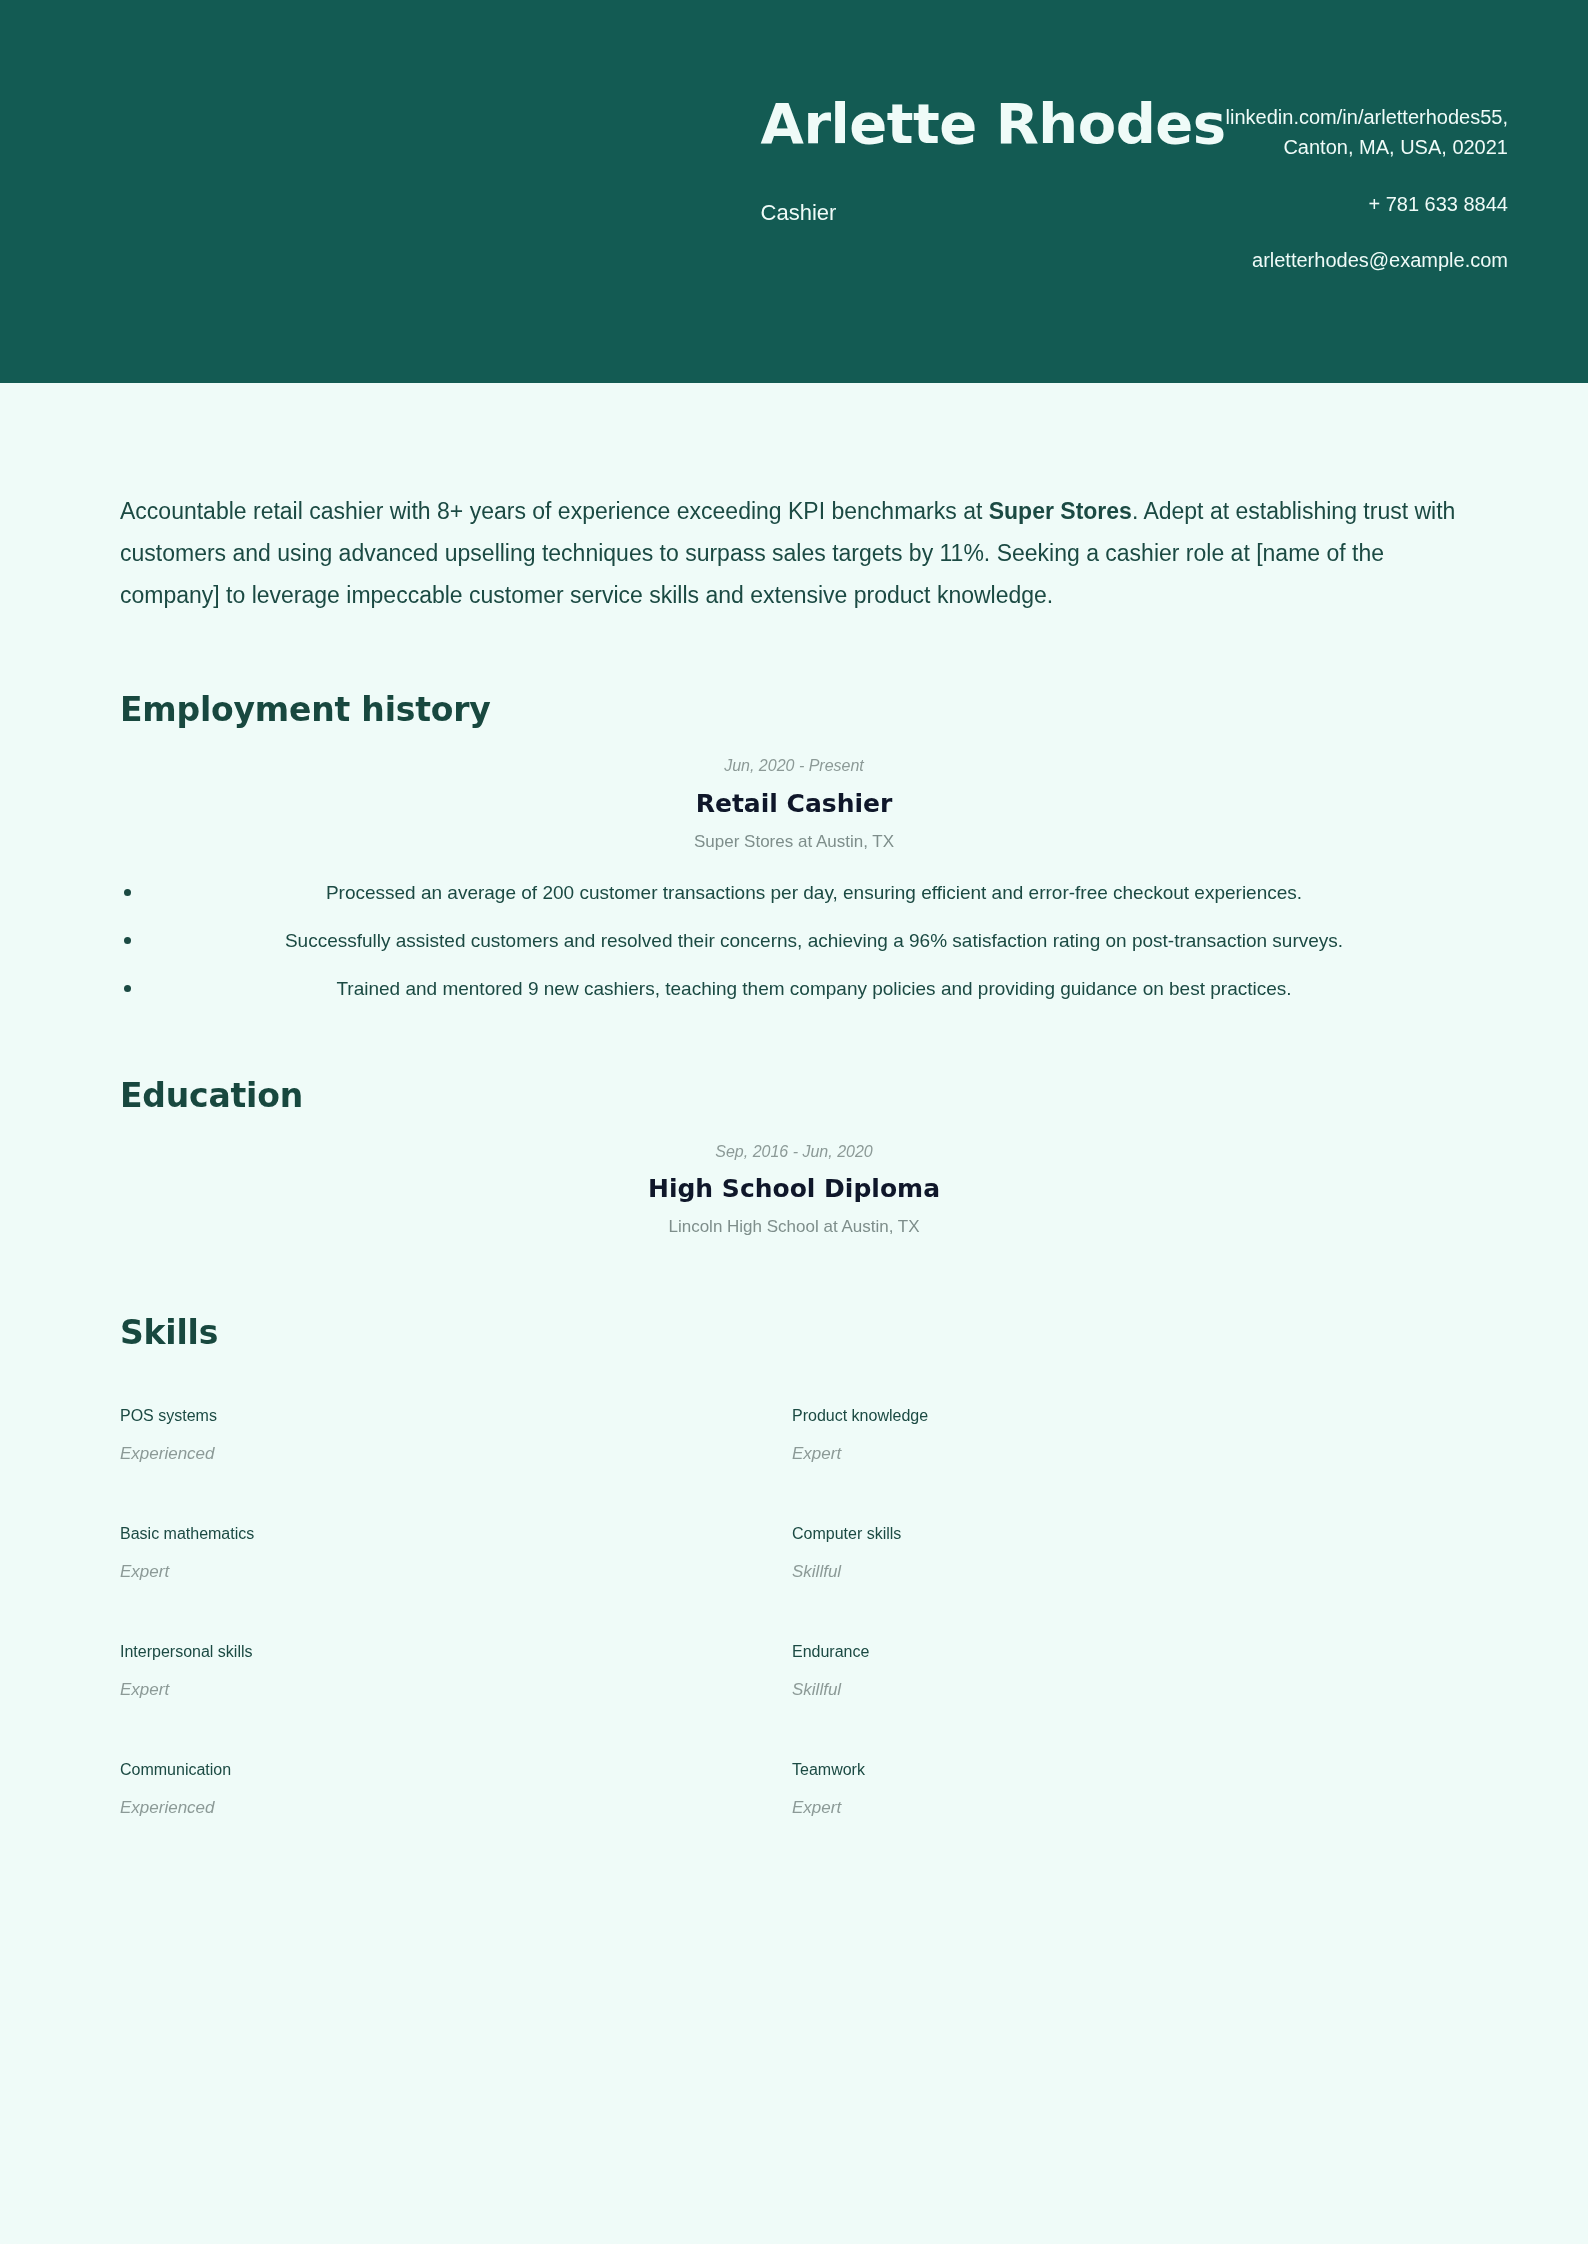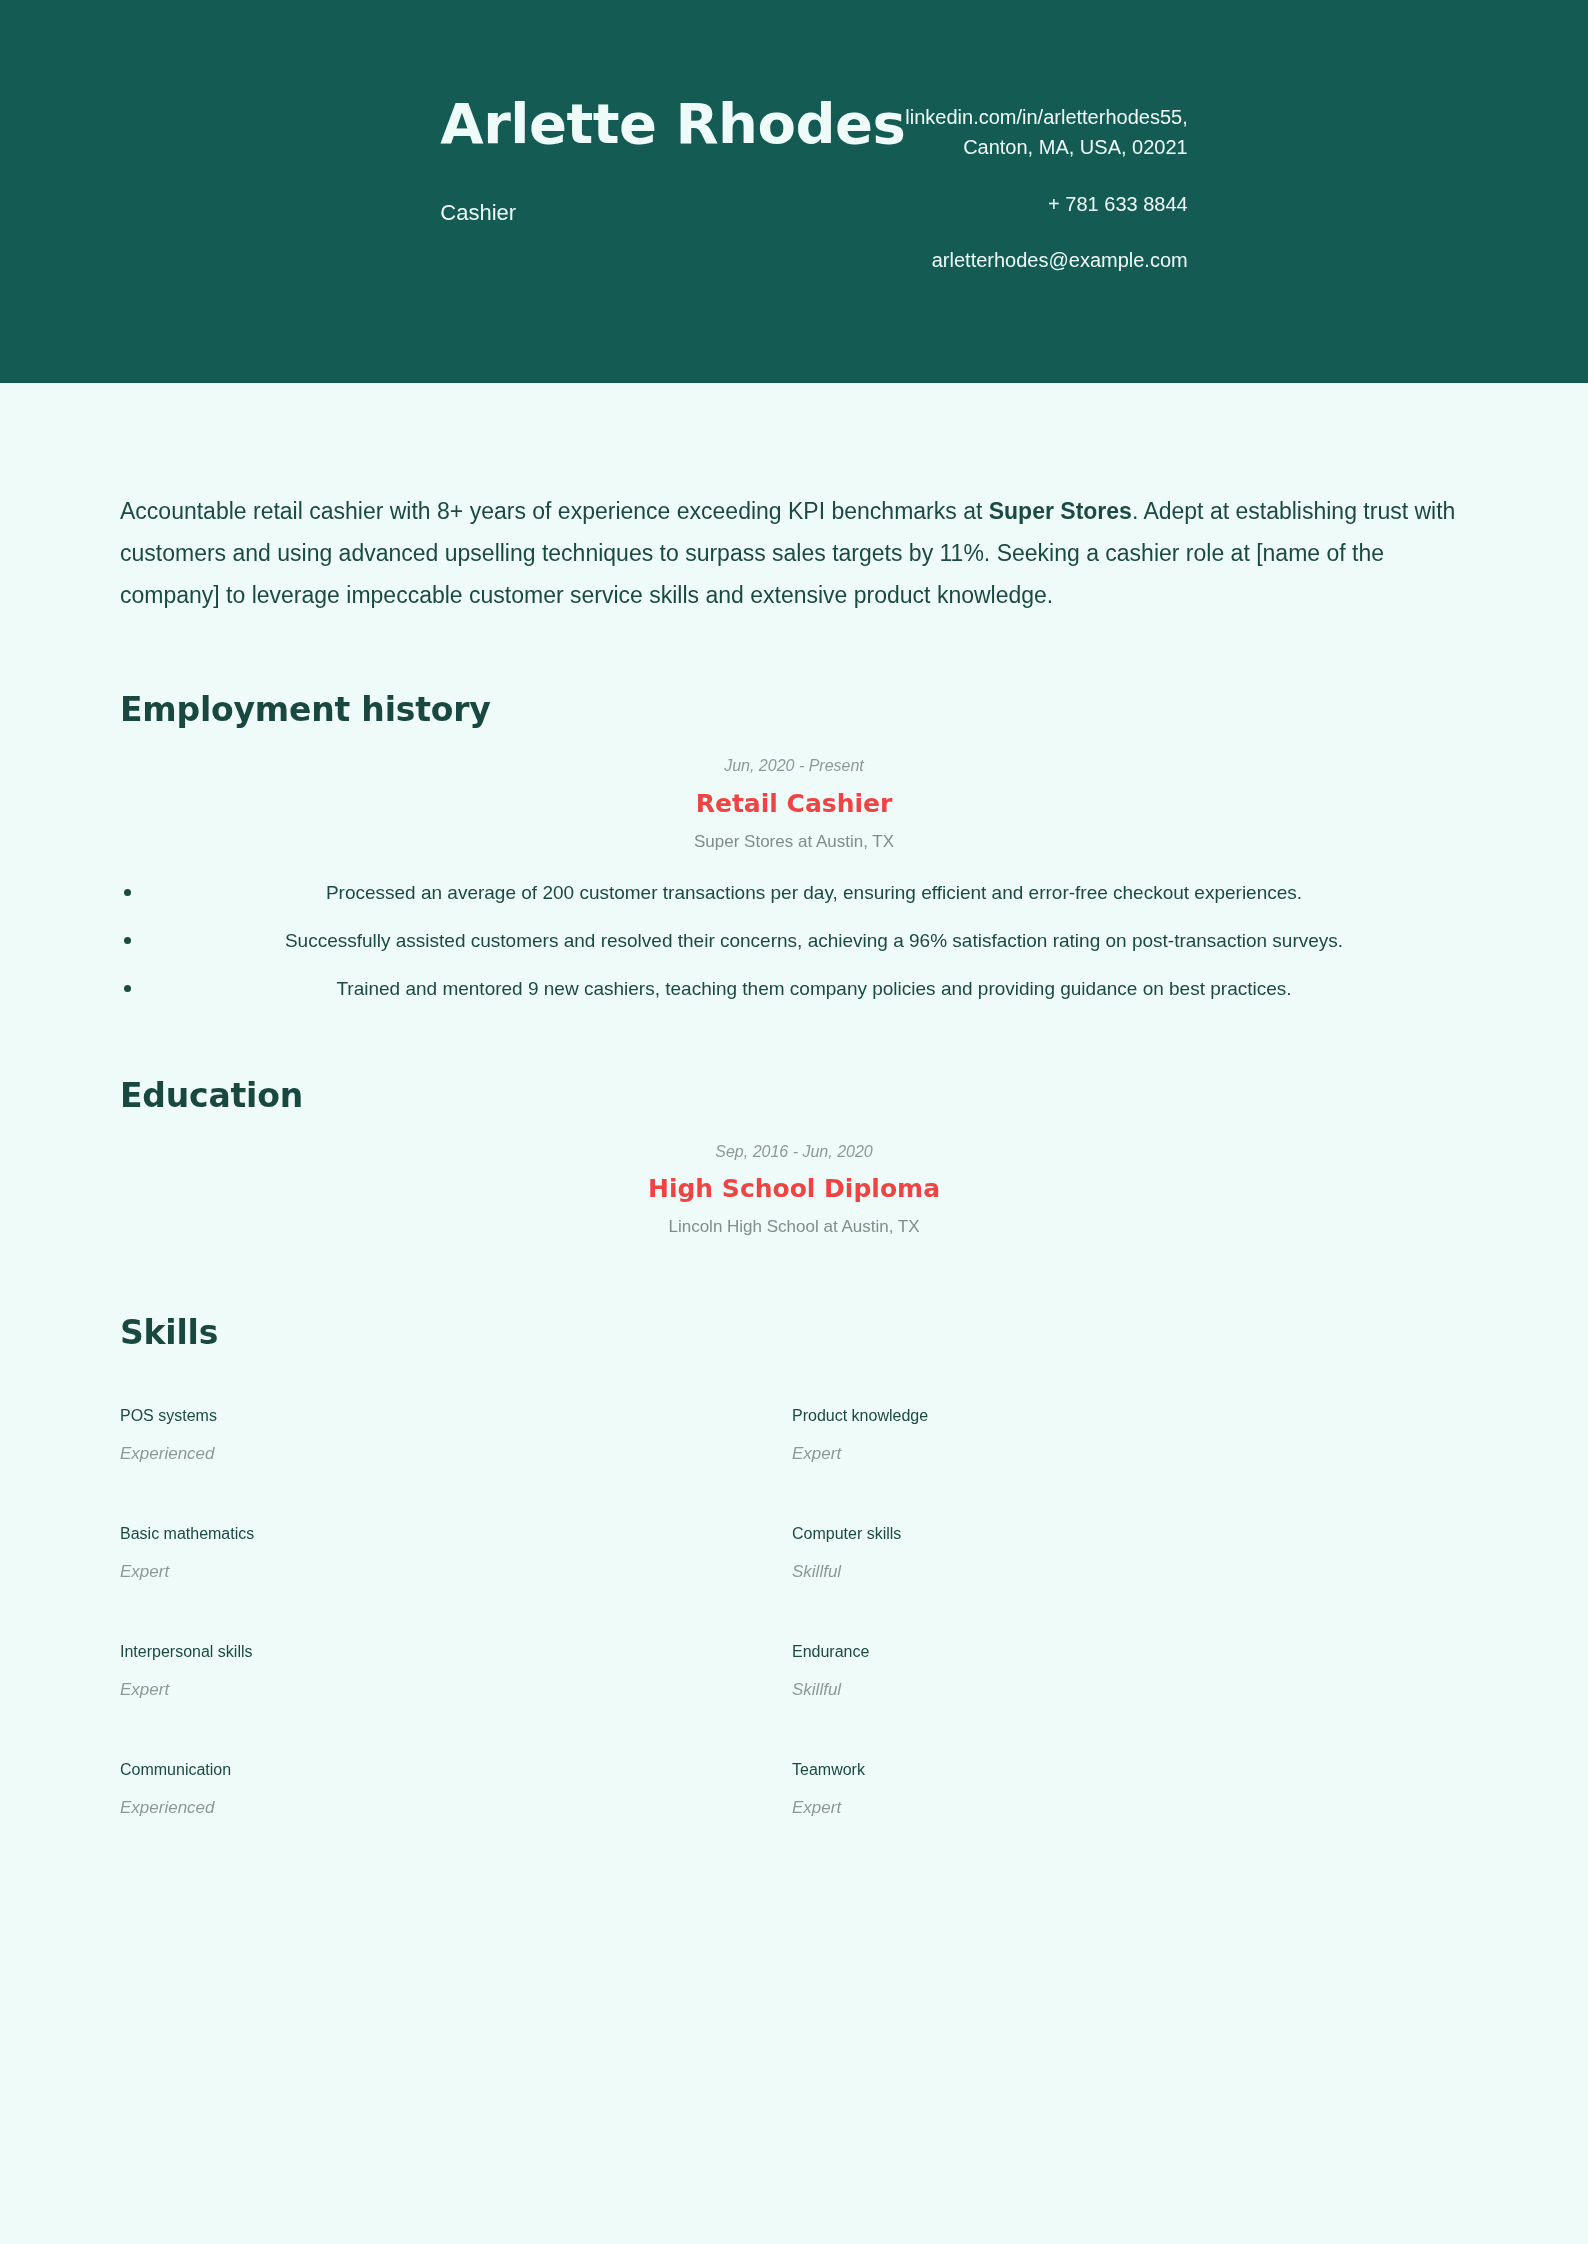--- a/index.html
+++ b/index.html
@@ -24,21 +24,21 @@
     background: #EFFBF8;
   }
 
   
   .header {
     position: relative;
     width: 100%;
     height: 383px;
     background: #135B53;
     display: flex;
-    justify-content: center;
+    justify-content: flex-end;
     align-items: flex-start;
     padding: 95px 80px 0 120px;
   }
 
   .header-left {
     display: flex;
     flex-direction: column;
   }
 
   .full-name {
@@ -113,21 +113,21 @@
     font-style: italic;
     color: #8C9A97;
     line-height: 1.4;
   }
 
   .entry-role {
     margin-top: 11px;
     font-family: "DejaVu Sans", sans-serif;
     font-size: 25px;
     font-weight: 700;
-    color: #ef4444;
+    color: #0f172a;
     line-height: 1.2;
   }
 
   .entry-org {
     margin-top: 11px;
     font-size: 17px;
     color: #7E8E8B;
     line-height: 1.4;
   }
 

